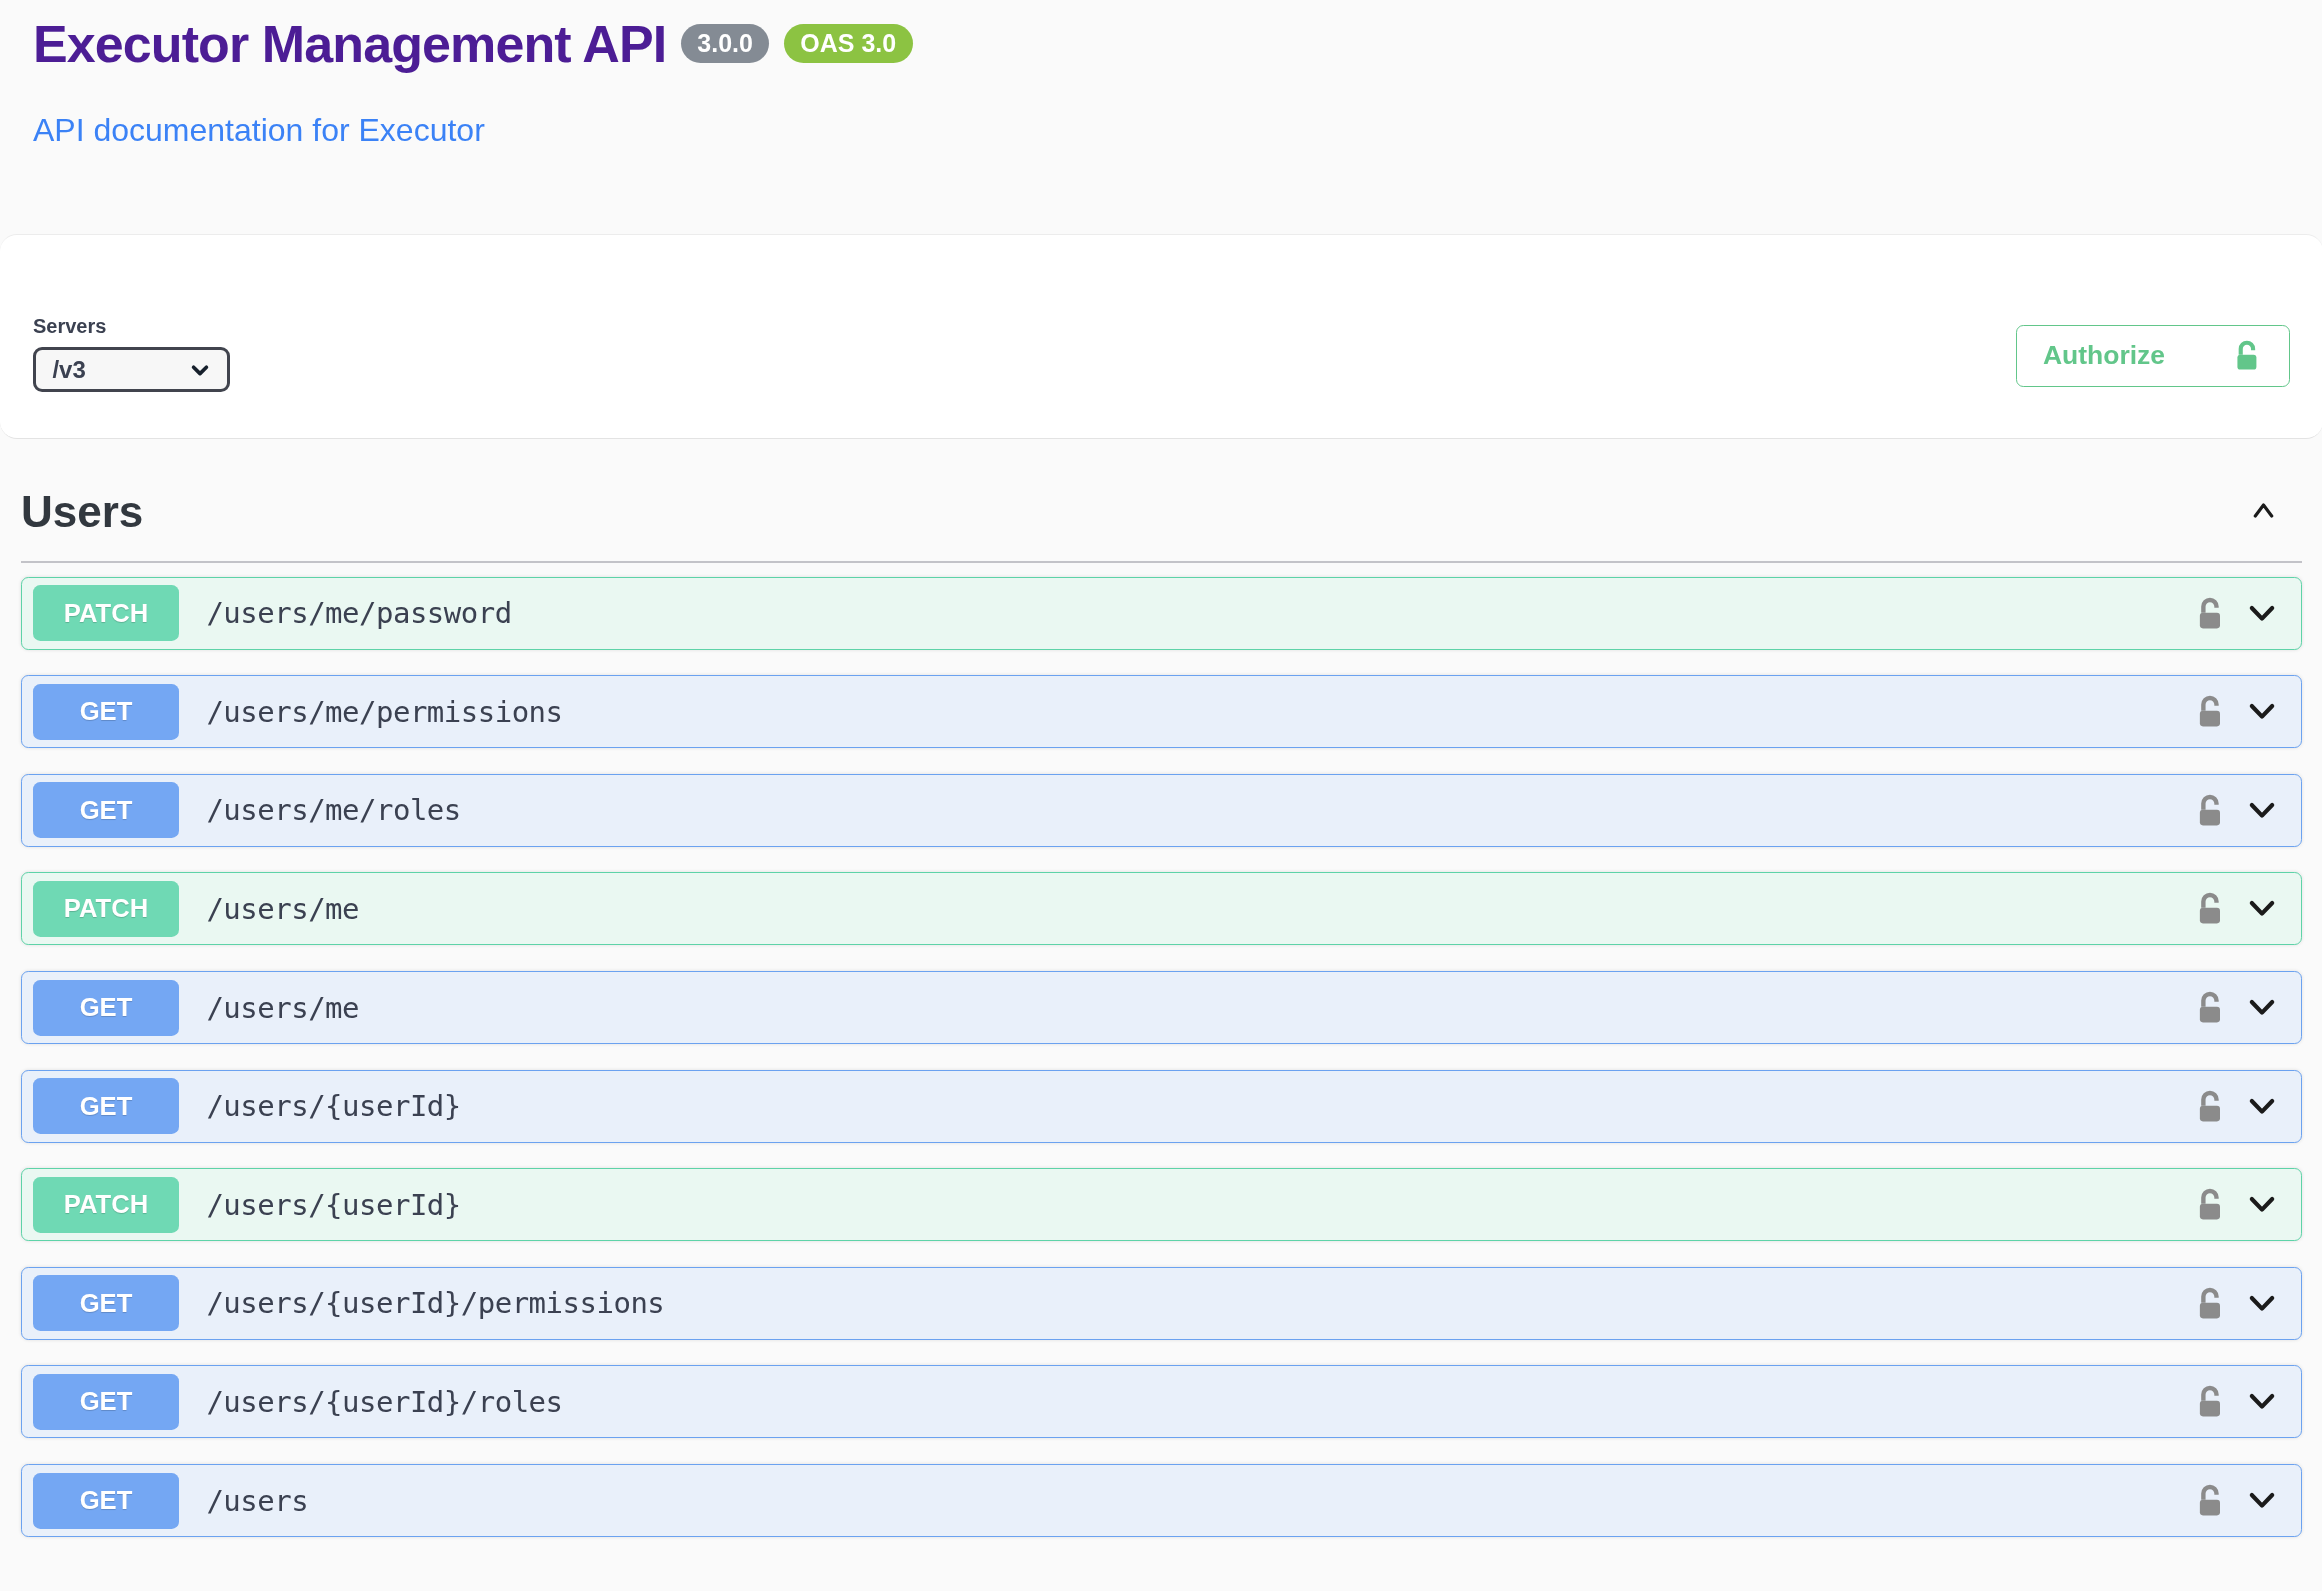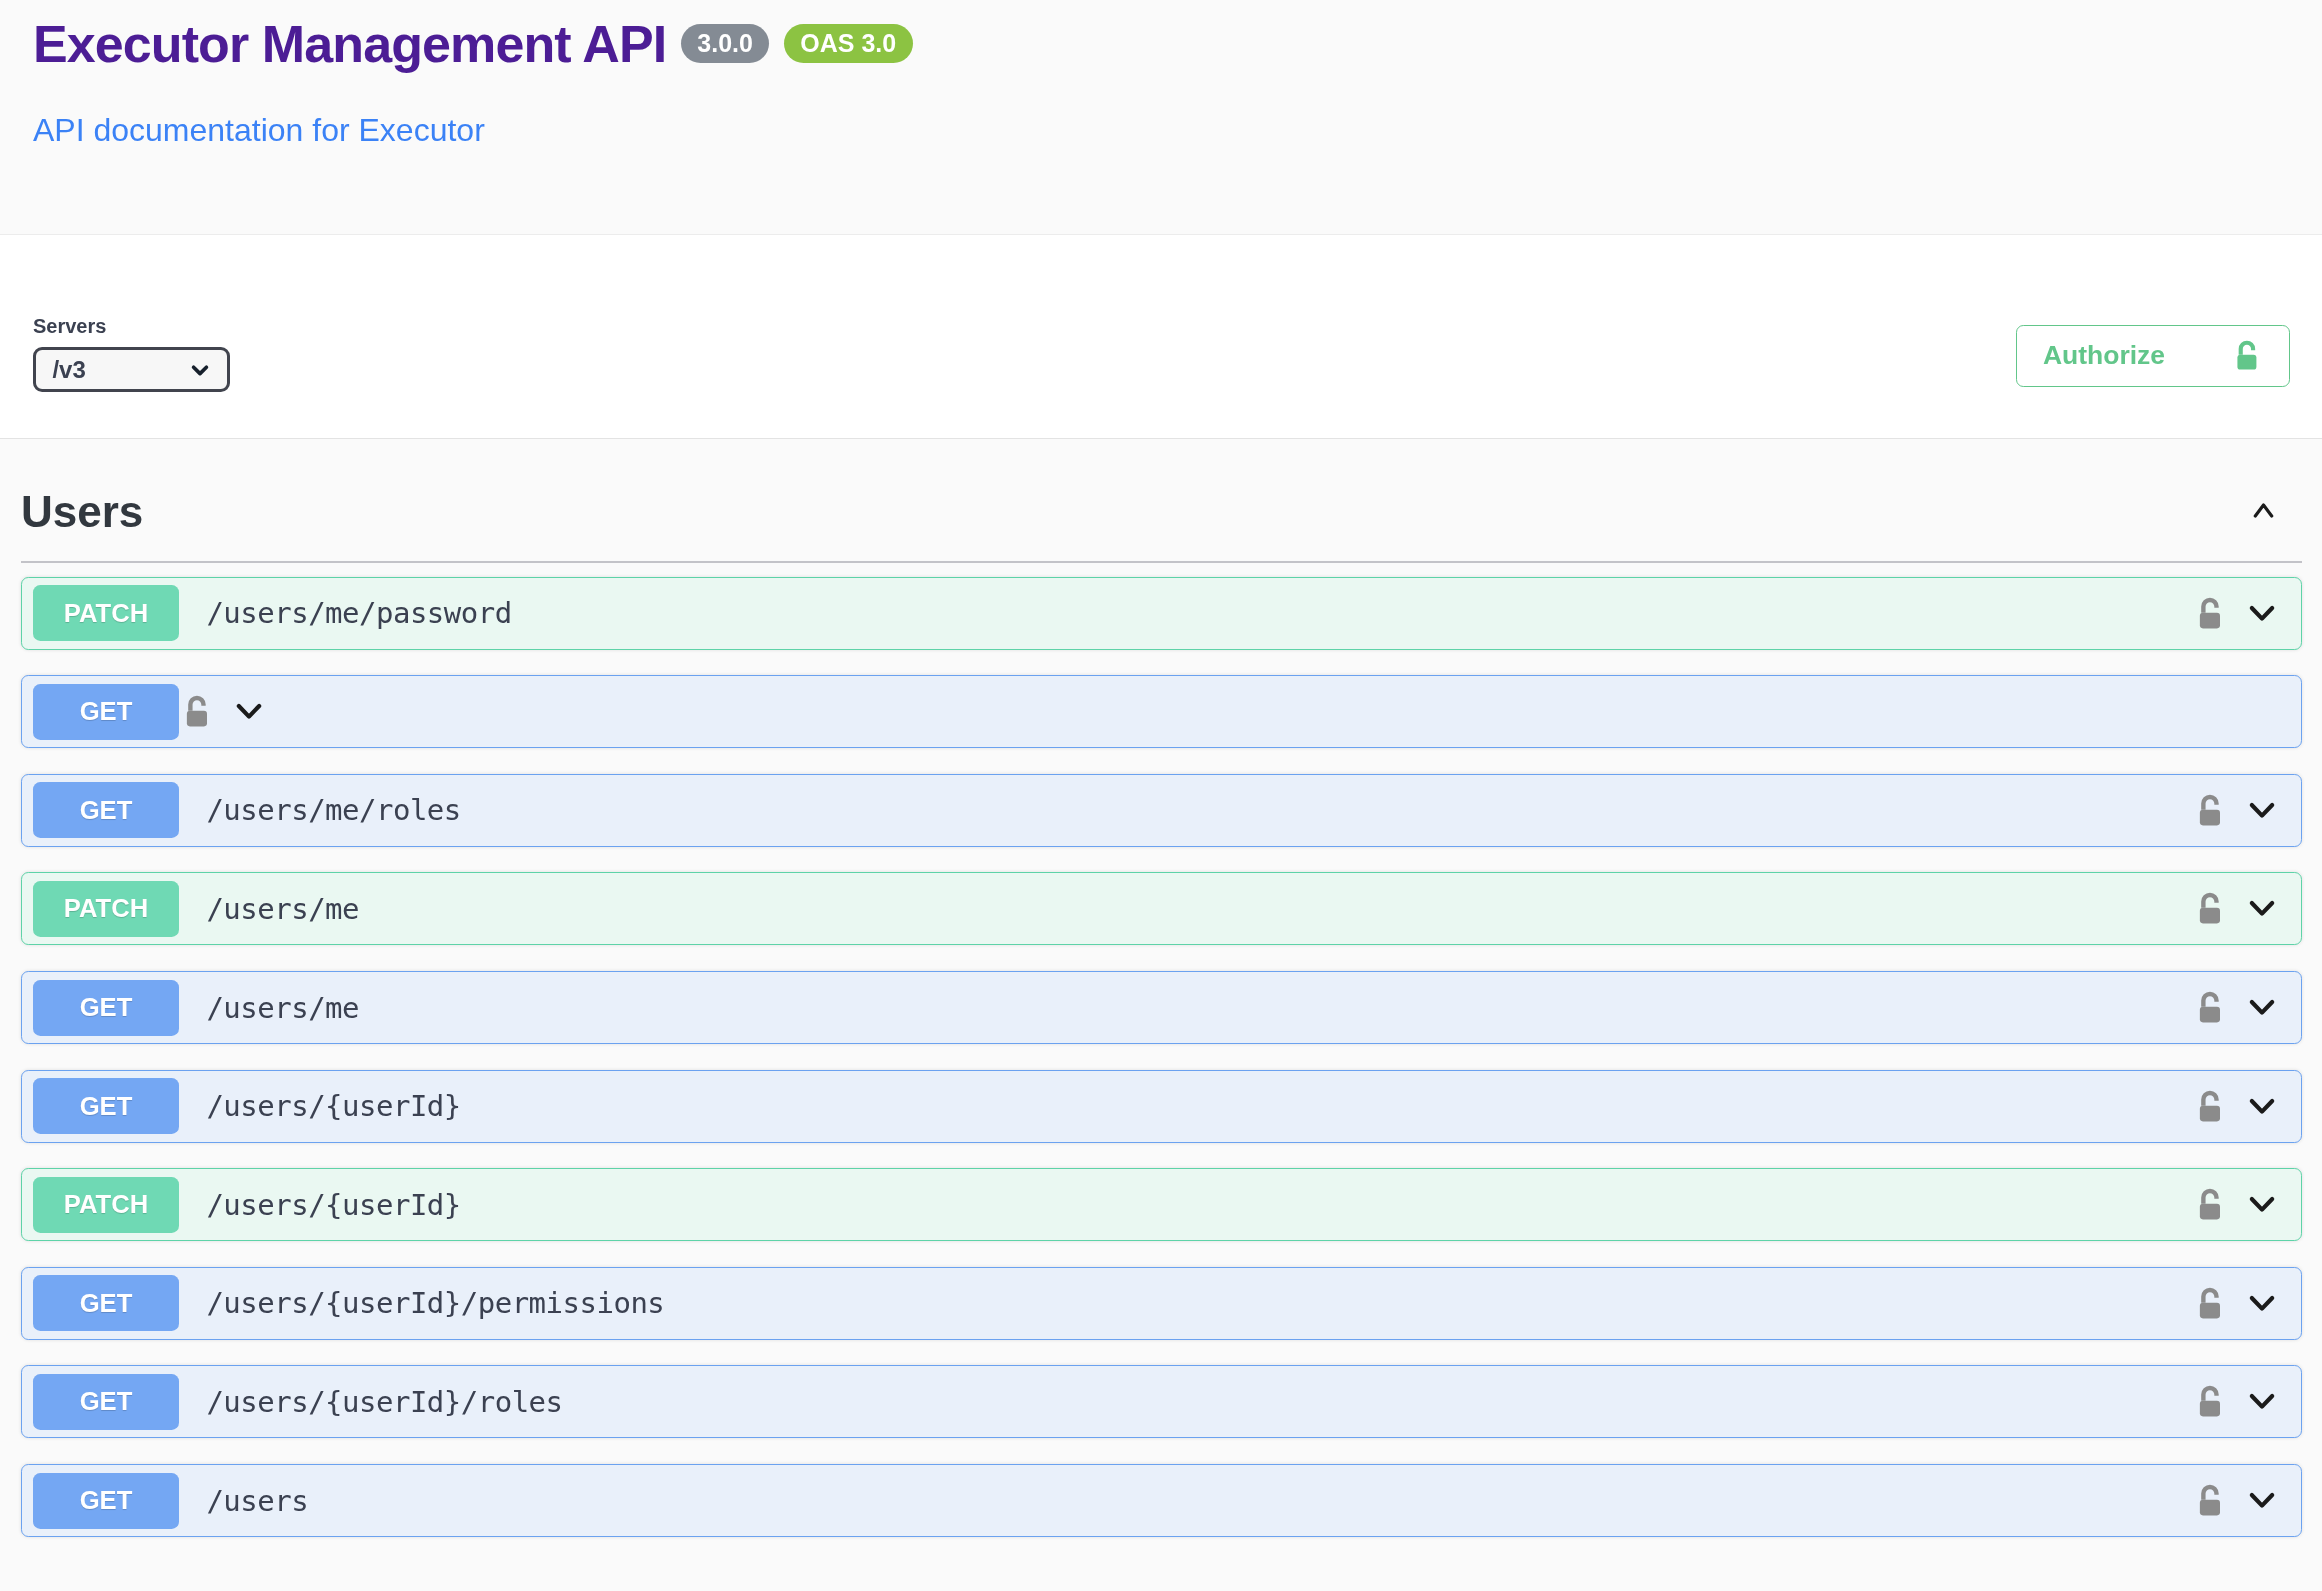--- a/index.html
+++ b/index.html
@@ -44,20 +44,21 @@
   
   .scheme {
     background: #ffffff;
     border-top: 0.9px solid #ececec;
     border-bottom: 0.9px solid #e3e3e3;
     height: 205px;
     padding: 0 33px 46px 33px;
     display: flex;
     justify-content: space-between;
     align-items: flex-end;
+    border-radius: 17px;
   }
   .servers-label {
     display: block;
     font-size: 20px;
     font-weight: bold;
     margin-bottom: 9.1px;
     color: #3b4151;
   }
   .select {
     width: 197px; height: 45px;
@@ -180,20 +181,21 @@
         <rect x="9" y="19" width="23" height="18" rx="3.5" fill="#8b8b8b"></rect>
       </svg>
       <svg width="38" height="37" viewBox="0 0 40 40">
         <path d="M9 14 L20 25.5 L31 14" fill="none" stroke="#1b1b1b" stroke-width="4.5" stroke-linecap="round" stroke-linejoin="round"></path>
       </svg>
     </span>
   </div>
 
   <div class="opblock get">
     <span class="method">GET</span>
+    <span class="path">/users/me/permissions</span>
     <span class="row-right">
       <svg width="35" height="37" viewBox="0 0 40 40">
         <path d="M13 19 v-7 a7.5 7.5 0 0 1 15 0 v1.5" fill="none" stroke="#8b8b8b" stroke-width="5"></path>
         <rect x="9" y="19" width="23" height="18" rx="3.5" fill="#8b8b8b"></rect>
       </svg>
       <svg width="38" height="37" viewBox="0 0 40 40">
         <path d="M9 14 L20 25.5 L31 14" fill="none" stroke="#1b1b1b" stroke-width="4.5" stroke-linecap="round" stroke-linejoin="round"></path>
       </svg>
     </span>
   </div>

